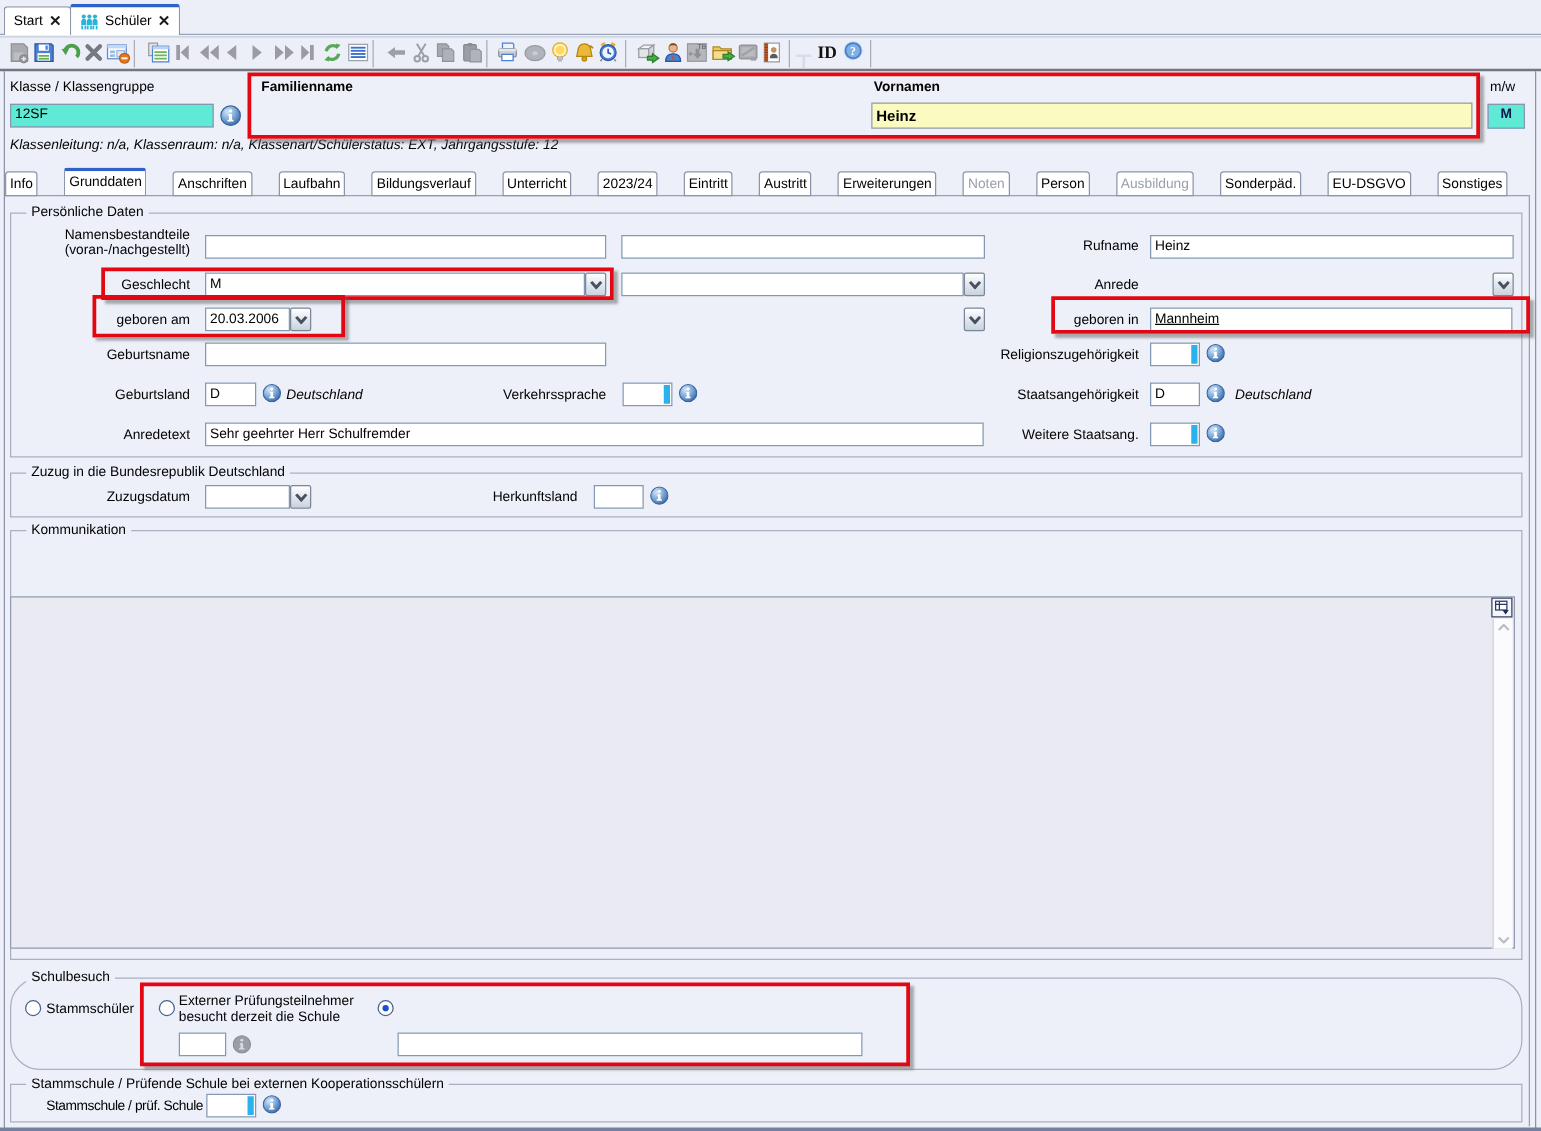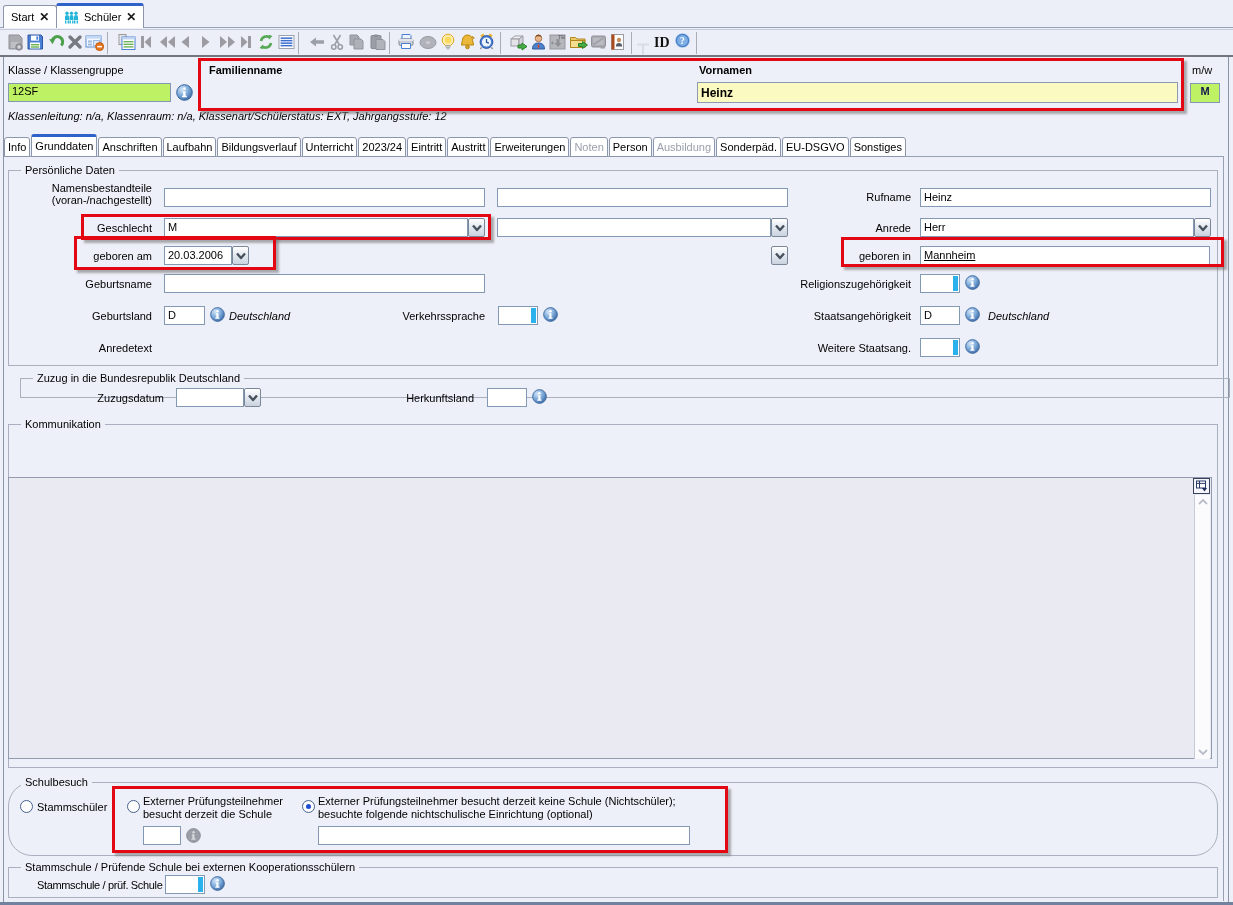--- a/index.html
+++ b/index.html
@@ -19,29 +19,29 @@
   .tbsep { position:absolute; top:2px; width:1px; height:22px; background:#a9abb5; }
   .tbid { position:absolute; top:5px; font-family:"Liberation Serif", serif; font-weight:bold; font-size:14px; color:#111; }
   .tbgrip { position:absolute; }
 
   
   .edge { position:absolute; background:#8b94a6; }
 
   
   .lbl { position:absolute; white-space:nowrap; }
   .lbl.b { font-weight:bold; }
-  .txt { position:absolute; background:#bef264; border:1px solid #8399b3; padding:1px 3px 0 3px; white-space:nowrap; overflow:hidden; }
+  .txt { position:absolute; background:#5eead4; border:1px solid #8399b3; padding:1px 3px 0 3px; white-space:nowrap; overflow:hidden; }
   .txt.yellow { background:#fbfbc1; font-weight:bold; font-size:12px; border-color:#8d9bb0; }
   .statusline { position:absolute; font-style:italic; white-space:nowrap; }
 
   
   .redbox { position:absolute; border:3px solid #e30613; box-shadow:3px 3px 2px rgba(110,110,110,0.55); pointer-events:none; z-index:50; }
 
   
-  .tabstrip { position:absolute; left:4px; top:135px; height:22px; display:flex; align-items:flex-end; }
+  .tabstrip { position:absolute; left:4px; top:135px; height:22px; display:flex; align-items:flex-end;gap:20px; }
   .ftab { position:relative; height:20px; background:#fff; border:1px solid #8c96aa; border-radius:3px 3px 0 0; padding:3px 3px 0 3px; margin-right:1px; white-space:nowrap; cursor:default; }
   .ftab.active { height:23px; border-top:3px solid #2e62c9; padding-top:3px; z-index:3; background:#fff; }
   .ftab.disabled { color:#9aa0ab; }
 
   
   .fs { position:absolute; border:1px solid #aab0c0; }
   .fs .legend { position:absolute; top:-7px; left:12px; background:#eef0f9; padding:0 4px; white-space:nowrap; }
 
   
   .input { position:absolute; background:#fff; border:1px solid #8399b3; padding:2px 3px 0 3px; white-space:nowrap; overflow:hidden; }
@@ -418,21 +418,20 @@
           <path d="M1.5 1 L5.5 5.5 L9.5 1" fill="none" stroke="#47525e" stroke-width="2.4"></path>
         </svg>
       </span>
     <div class="input" style="left:488px;top:47px;width:274px;height:19px;"></div>
     <span class="combobtn" style="left:762px;top:47px;width:17px;height:19px;">
         <svg width="11" height="7" viewBox="0 0 11 7">
           <path d="M1.5 1 L5.5 5.5 L9.5 1" fill="none" stroke="#47525e" stroke-width="2.4"></path>
         </svg>
       </span>
     <div class="flbl" style="left:768px;top:51px;width:134px;">Anrede</div>
-    <div class="input" style="left:911px;top:47px;width:274px;height:19px;">Herr</div>
     <span class="combobtn" style="left:1185px;top:47px;width:17px;height:19px;">
         <svg width="11" height="7" viewBox="0 0 11 7">
           <path d="M1.5 1 L5.5 5.5 L9.5 1" fill="none" stroke="#47525e" stroke-width="2.4"></path>
         </svg>
       </span>
 
     <div class="flbl" style="left:0px;top:79px;width:143px;">geboren am</div>
     <div class="input" style="left:155px;top:75px;width:68px;height:19px;">20.03.2006</div>
     <span class="combobtn" style="left:223px;top:75px;width:17px;height:19px;">
         <svg width="11" height="7" viewBox="0 0 11 7">
@@ -487,34 +486,35 @@
     <span class="ico" style="left:956px;top:136px;">
       <svg width="15" height="15" viewBox="0 0 17 17">
           <circle cx="8.5" cy="8.5" r="7.8" fill="url(#ig1)" stroke="#39659e"></circle>
           <circle cx="8.5" cy="4.7" r="1.35" fill="#fff"></circle>
           <path d="M7 7.2 h2.6 v4.6 h1.2 v1.4 H6 v-1.4 h1.2 v-3.2 H6.4 z" fill="#fff"></path>
         </svg>
     </span>
     <div class="note" style="left:979px;top:139px;">Deutschland</div>
 
     <div class="flbl" style="left:0px;top:171px;width:143px;">Anredetext</div>
+    <div class="input" style="left:155px;top:167px;width:623px;height:19px;">Sehr geehrter Herr Schulfremder</div>
     <div class="flbl" style="left:768px;top:171px;width:134px;">Weitere Staatsang.</div>
     <div class="input" style="left:911px;top:167px;width:40px;height:19px;">
         <span class="cyanbar" style="right:1px;"></span>
       </div>
     <span class="ico" style="left:956px;top:168px;">
       <svg width="15" height="15" viewBox="0 0 17 17">
           <circle cx="8.5" cy="8.5" r="7.8" fill="url(#ig1)" stroke="#39659e"></circle>
           <circle cx="8.5" cy="4.7" r="1.35" fill="#fff"></circle>
           <path d="M7 7.2 h2.6 v4.6 h1.2 v1.4 H6 v-1.4 h1.2 v-3.2 H6.4 z" fill="#fff"></path>
         </svg>
     </span>
   </div>
 
-  <div class="fs" style="left:20px;top:378px;width:1210px;height:20px;">
+  <div class="fs" style="left:8px;top:378px;width:1210px;height:36px;">
     <span class="legend">Zuzug in die Bundesrepublik Deutschland</span>
     <div class="flbl" style="left:0px;top:13px;width:143px;">Zuzugsdatum</div>
     <div class="input" style="left:155px;top:9px;width:68px;height:19px;"></div>
     <span class="combobtn" style="left:223px;top:9px;width:17px;height:19px;">
         <svg width="11" height="7" viewBox="0 0 11 7">
           <path d="M1.5 1 L5.5 5.5 L9.5 1" fill="none" stroke="#47525e" stroke-width="2.4"></path>
         </svg>
       </span>
     <div class="flbl" style="left:311px;top:13px;width:142px;">Herkunftsland</div>
     <div class="input" style="left:466px;top:9px;width:40px;height:19px;"></div>
@@ -564,23 +564,20 @@
     <div class="input" style="left:134px;top:43px;width:38px;height:19px;"></div>
     <span class="ico" style="left:177px;top:45px;">
       <svg width="15" height="15" viewBox="0 0 17 17">
           <circle cx="8.5" cy="8.5" r="7.8" fill="#9b9ea6" stroke="#888b93"></circle>
           <circle cx="8.5" cy="4.7" r="1.35" fill="#d9dbe0"></circle>
           <path d="M7 7.2 h2.6 v4.6 h1.2 v1.4 H6 v-1.4 h1.2 v-3.2 H6.4 z" fill="#d9dbe0"></path>
         </svg>
     </span>
 
     <span class="radio sel" style="left:293px;top:17px;"></span>
-    <span class="rlbl" style="left:309px;top:12px;">
-      <span>Externer Prüfungsteilnehmer besucht derzeit keine Schule (Nichtschüler);</span><br><span>besuchte folgende nichtschulische Einrichtung (optional)</span>
-    </span>
     <div class="input" style="left:309px;top:43px;width:372px;height:19px;"></div>
   </div>
 
   <div class="fs" style="left:8px;top:867px;width:1210px;height:31px;">
     <span class="legend">Stammschule / Prüfende Schule bei externen Kooperationsschülern</span>
     <div class="lbl" style="left:28px;top:11px;letter-spacing:-0.35px;">Stammschule / prüf. Schule</div>
     <div class="input" style="left:156px;top:7px;width:40px;height:19px;">
         <span class="cyanbar" style="right:1px;"></span>
       </div>
     <span class="ico" style="left:201px;top:8px;">

